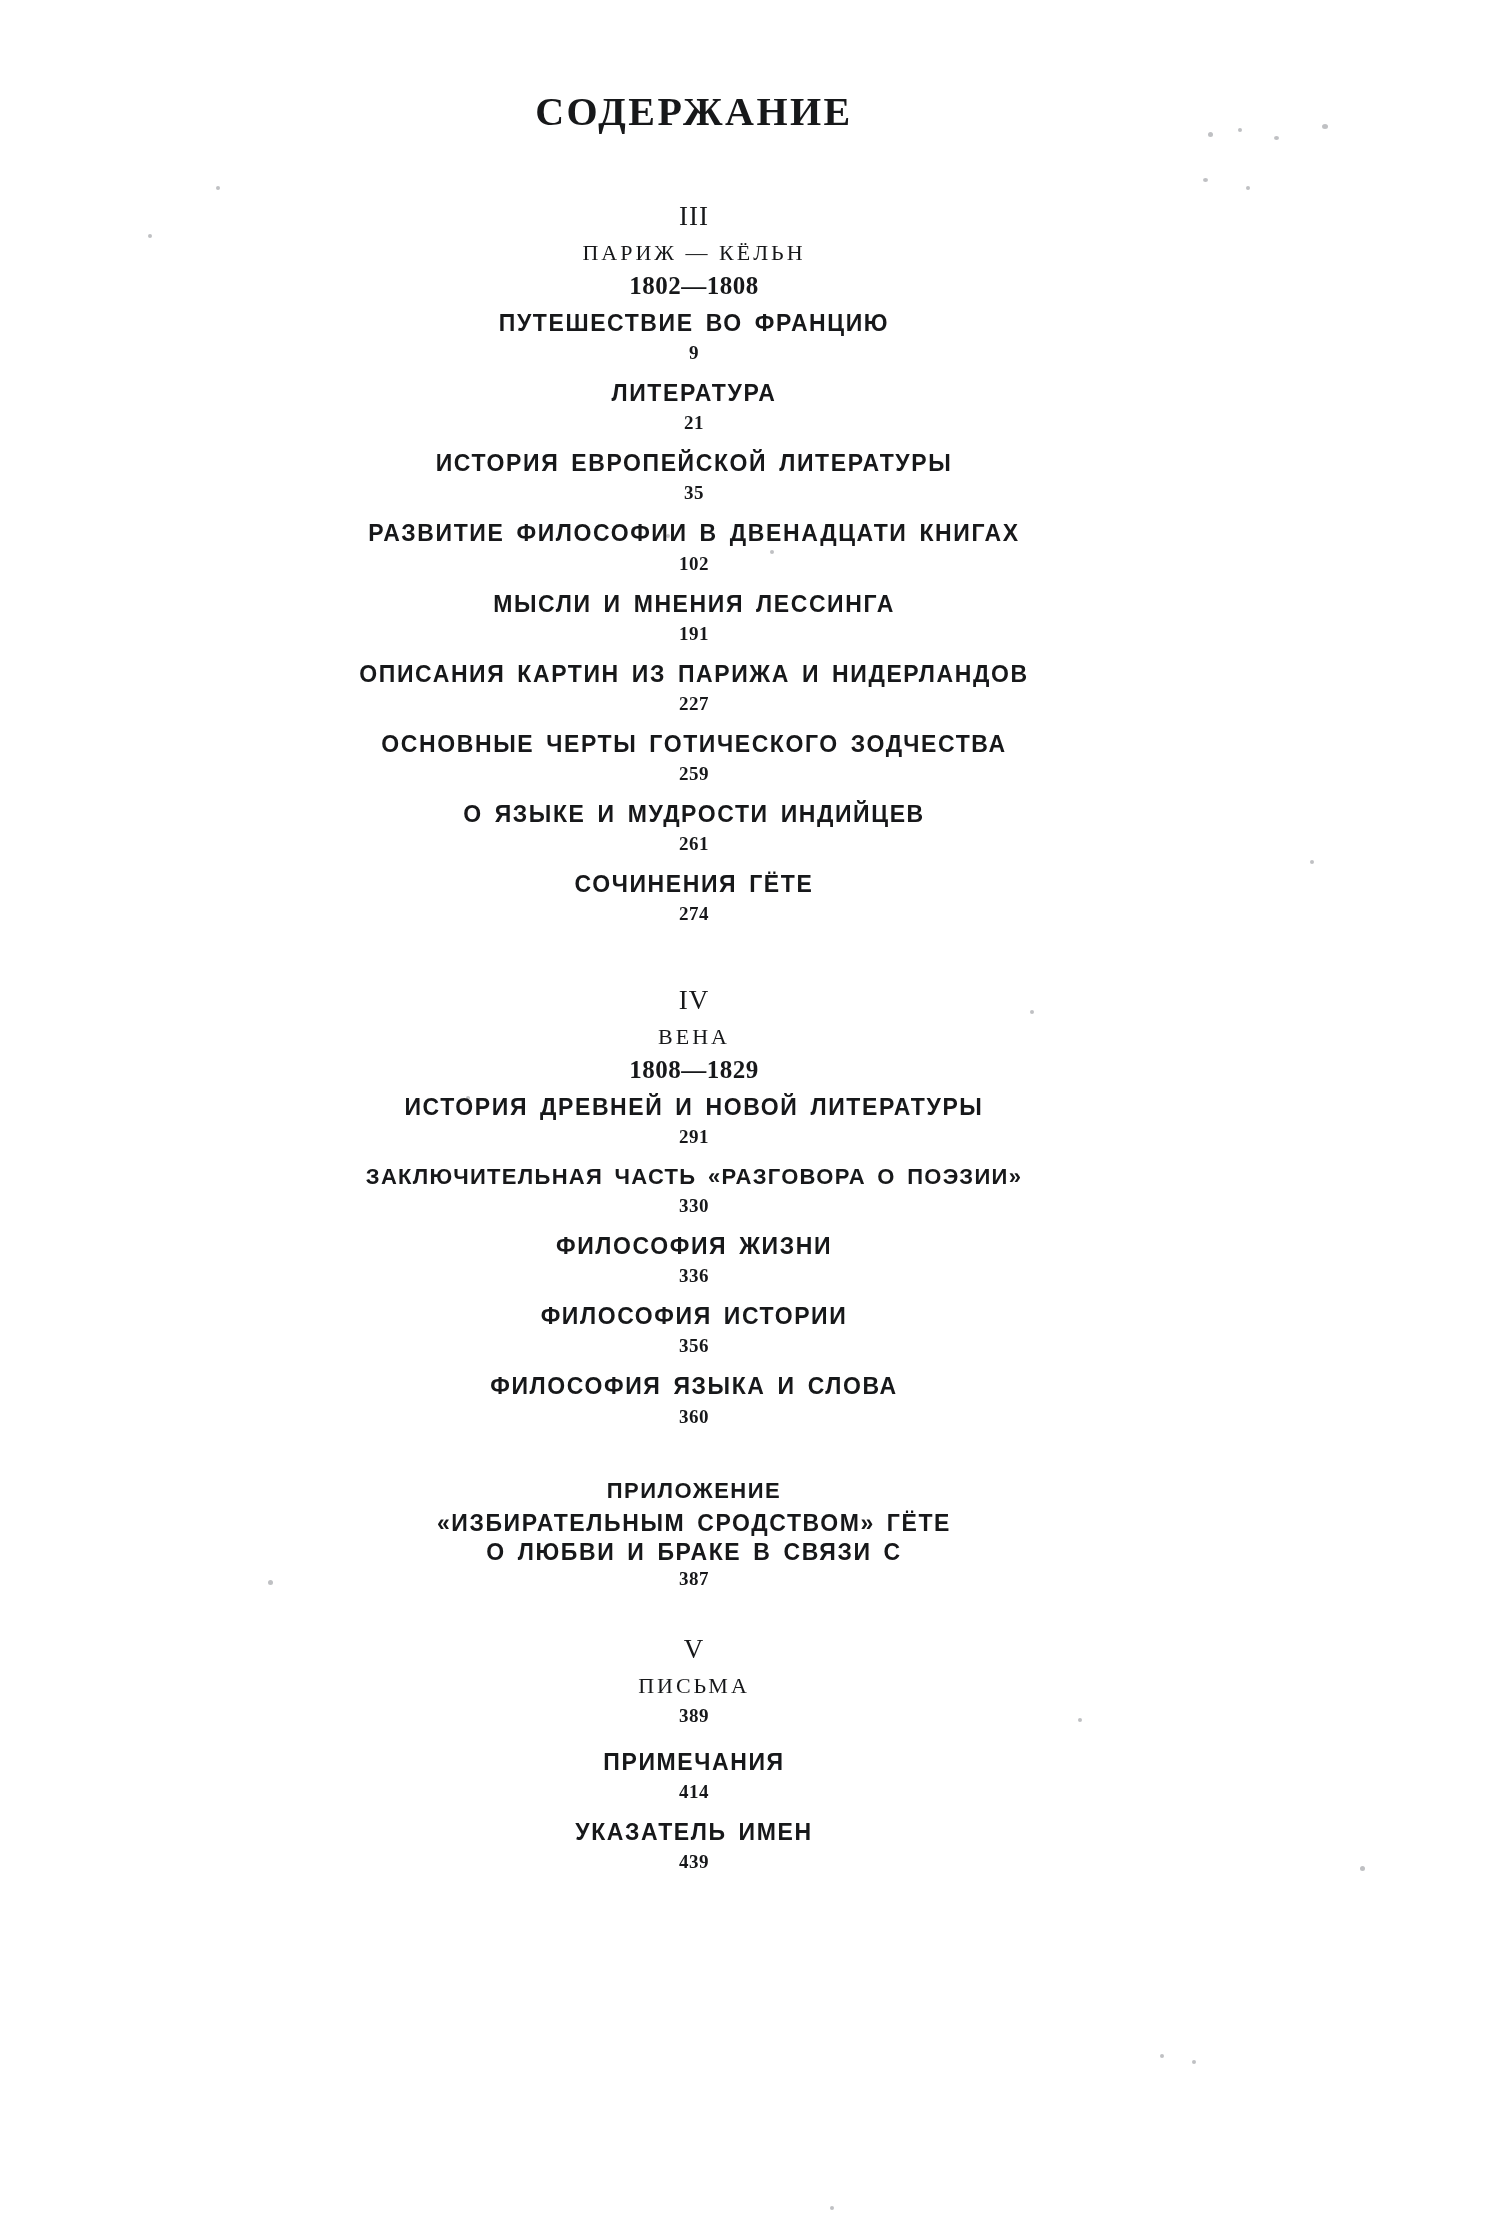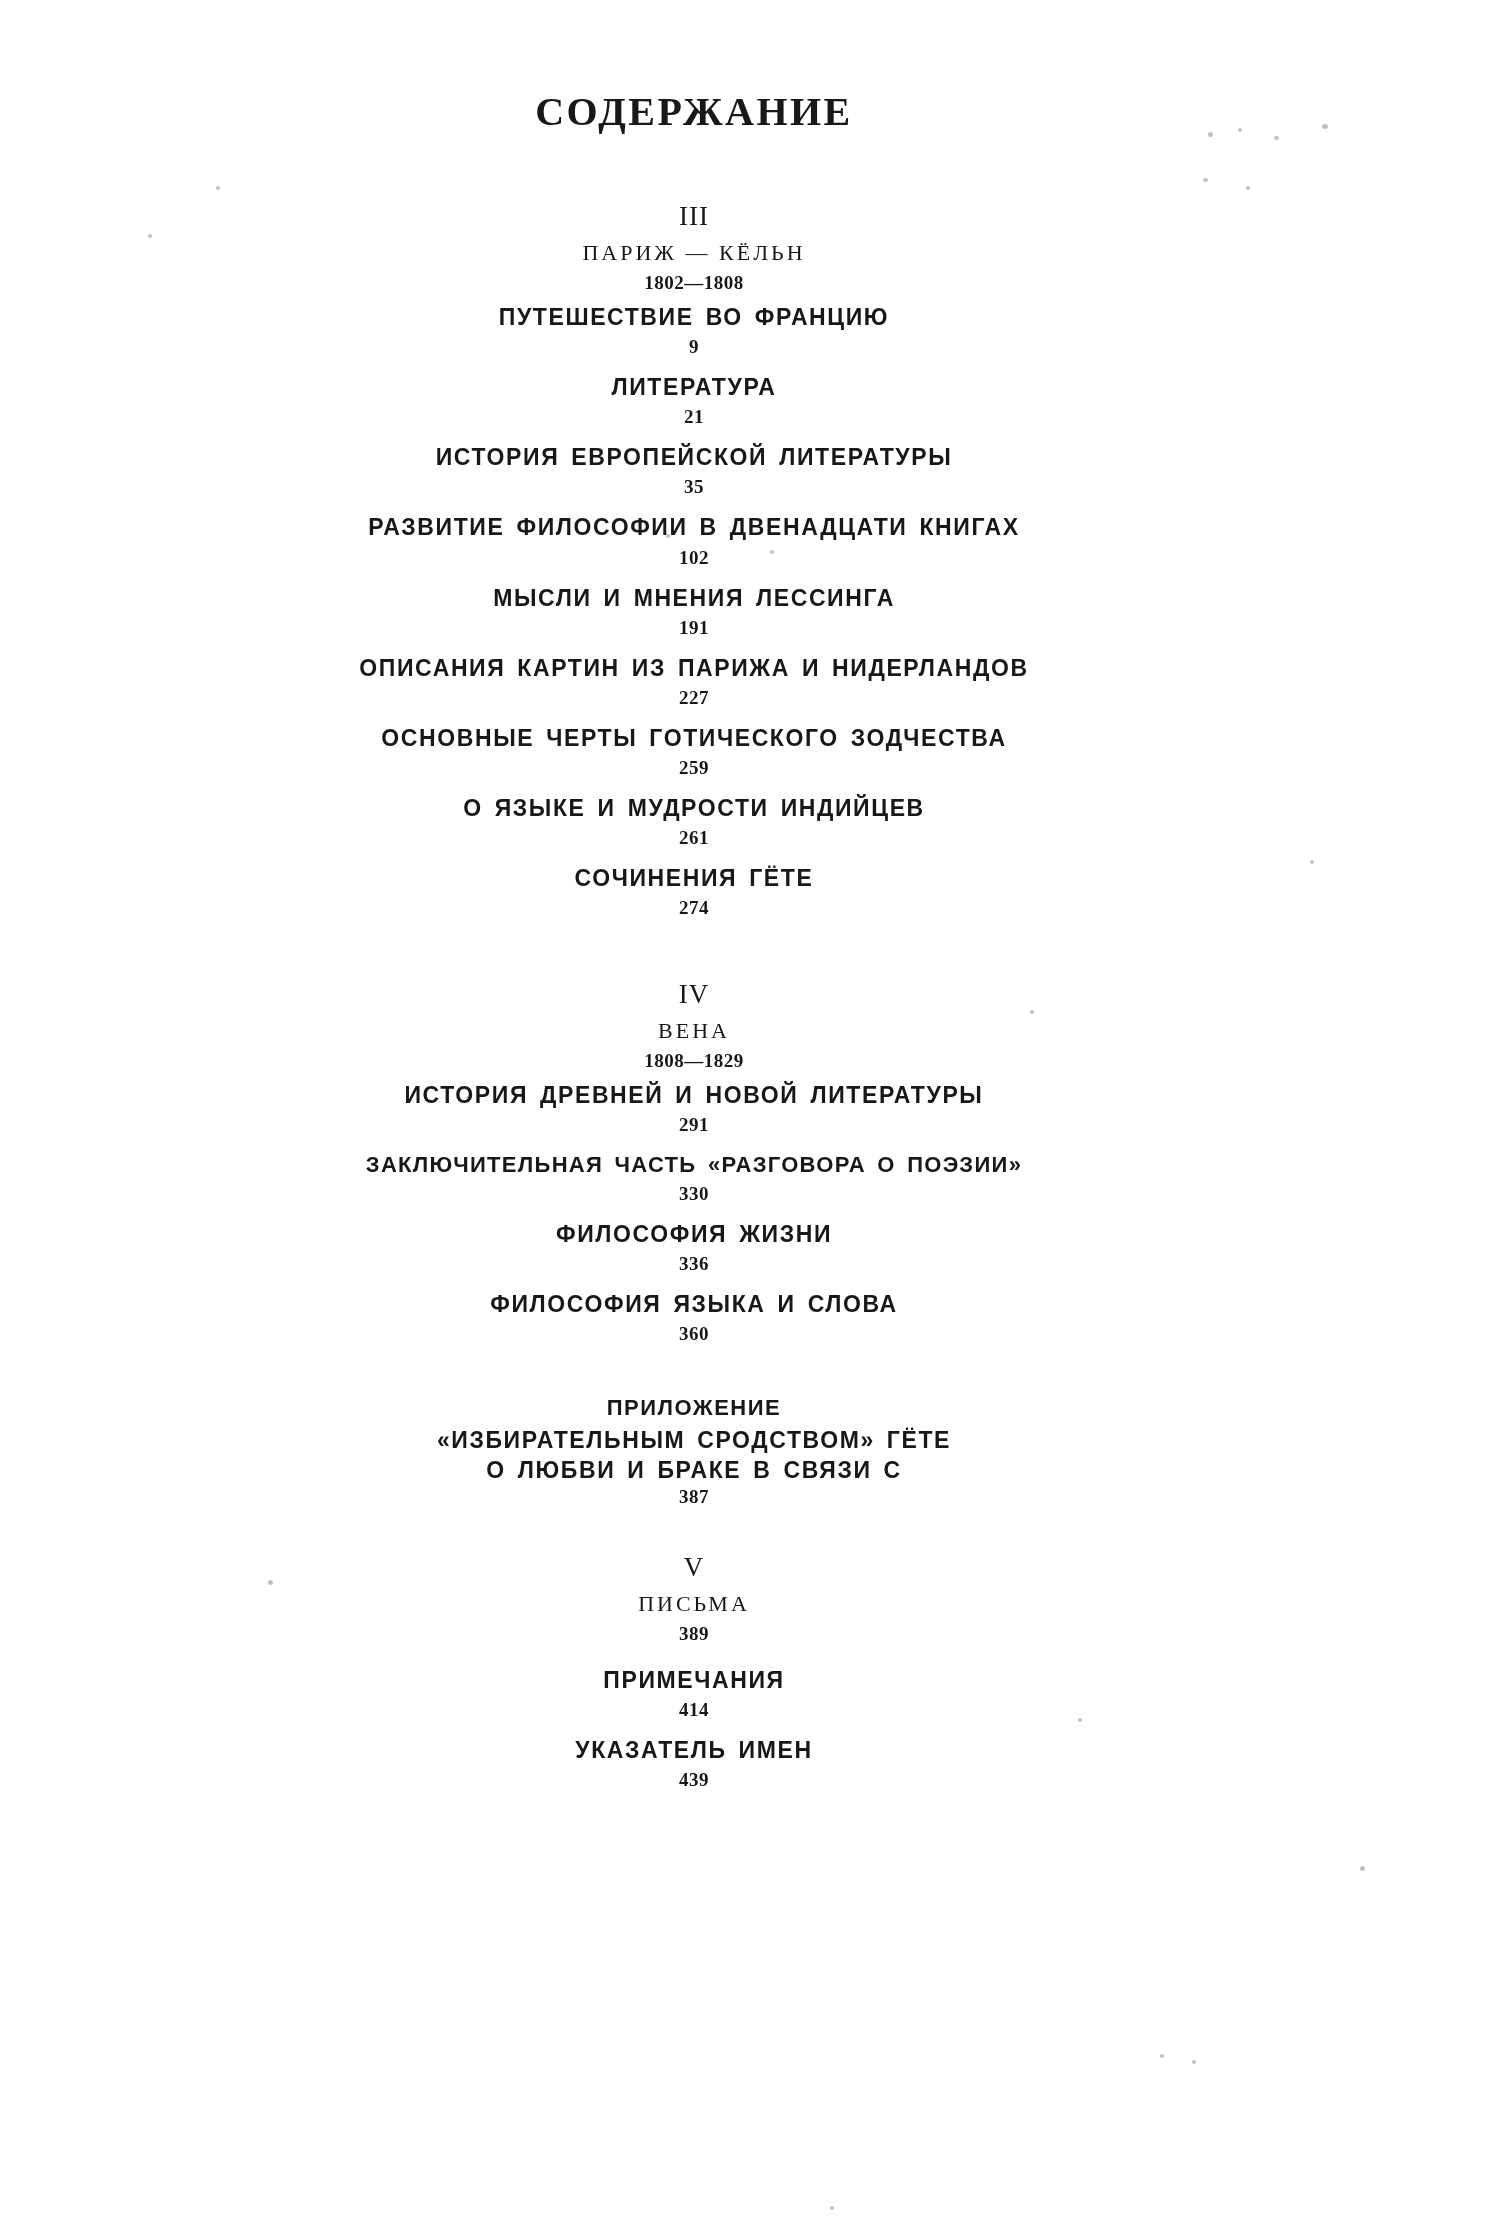--- a/index.html
+++ b/index.html
@@ -51,21 +51,21 @@
   }
   .sect-city {
     font-family: "Liberation Serif", serif;
     font-size: 22px;
     font-weight: 400;
     letter-spacing: 3px;
     margin: 0 0 6px 0;
   }
   .sect-years {
     font-family: "Liberation Serif", serif;
-    font-size: 19px;
+    font-size: 25px;
     font-weight: 700;
     letter-spacing: 0.5px;
     margin: 0 0 10px 0;
   }
   .entry {
     margin: 0 0 16px 0;
   }
   .entry-title {
     font-size: 23px;
     font-weight: 700;
@@ -189,20 +189,24 @@
       </div>
       <div class="entry">
         <div class="entry-title small">ЗАКЛЮЧИТЕЛЬНАЯ ЧАСТЬ «РАЗГОВОРА О ПОЭЗИИ»</div>
         <div class="entry-page">330</div>
       </div>
       <div class="entry">
         <div class="entry-title">ФИЛОСОФИЯ ЖИЗНИ</div>
         <div class="entry-page">336</div>
       </div>
       <div class="entry">
+        <div class="entry-title">ФИЛОСОФИЯ ИСТОРИИ</div>
+        <div class="entry-page">356</div>
+      </div>
+      <div class="entry">
         <div class="entry-title">ФИЛОСОФИЯ ЯЗЫКА И СЛОВА</div>
         <div class="entry-page">360</div>
       </div>
     </div>
 
     <div class="gap-md"></div>
 
     <div class="section appendix">
       <div class="appendix-head">ПРИЛОЖЕНИЕ</div>
       <div class="entry-title">«ИЗБИРАТЕЛЬНЫМ СРОДСТВОМ» ГЁТЕ</div>

